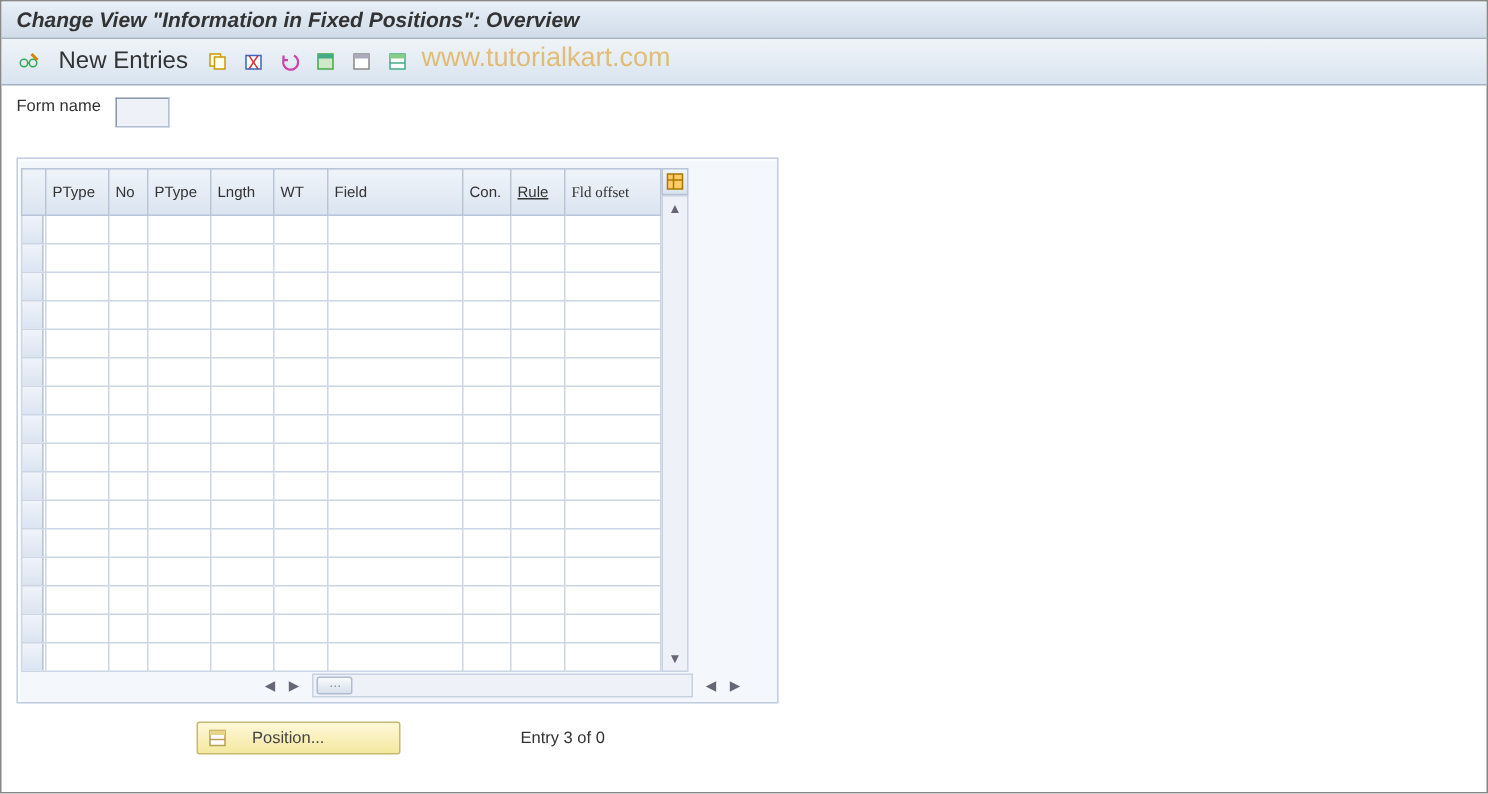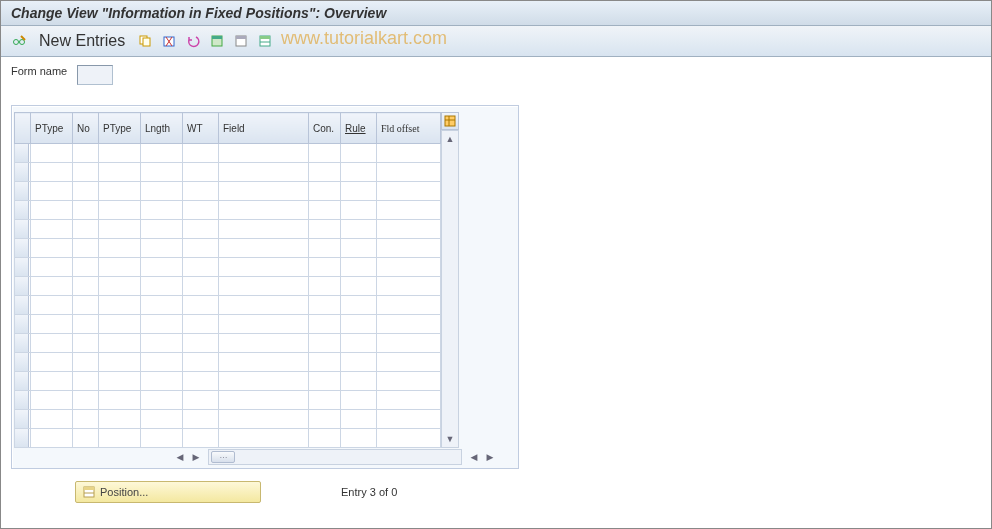--- a/index.html
+++ b/index.html
@@ -183,33 +183,33 @@
       font-size:8px;
       letter-spacing:-1px;
     }
     .bottom-bar {
       display: flex;
       align-items: center;
       padding: 8px 10px;
       gap: 20px;
     }
     .position-btn {
-      margin-left: 64px;
-      width: 186px;
+      margin-left: 120px;
+      width: 136px;
       height: 22px;
       background: linear-gradient(to bottom, #fef8d8, #f4e8a0);
       border: 1px solid #c8b870;
       border-radius: 2px;
       display: flex;
       align-items: center;
       padding: 0 6px;
       cursor: pointer;
       font-size: 11px;
       color: #444;
-      gap: 4px;
+      gap: 16px;
     }
     .entry-status {
       margin-left: 60px;
       font-size: 11px;
       color: #333;
     }
     svg { display: block; }
   </style>
 </head>
 <body>

